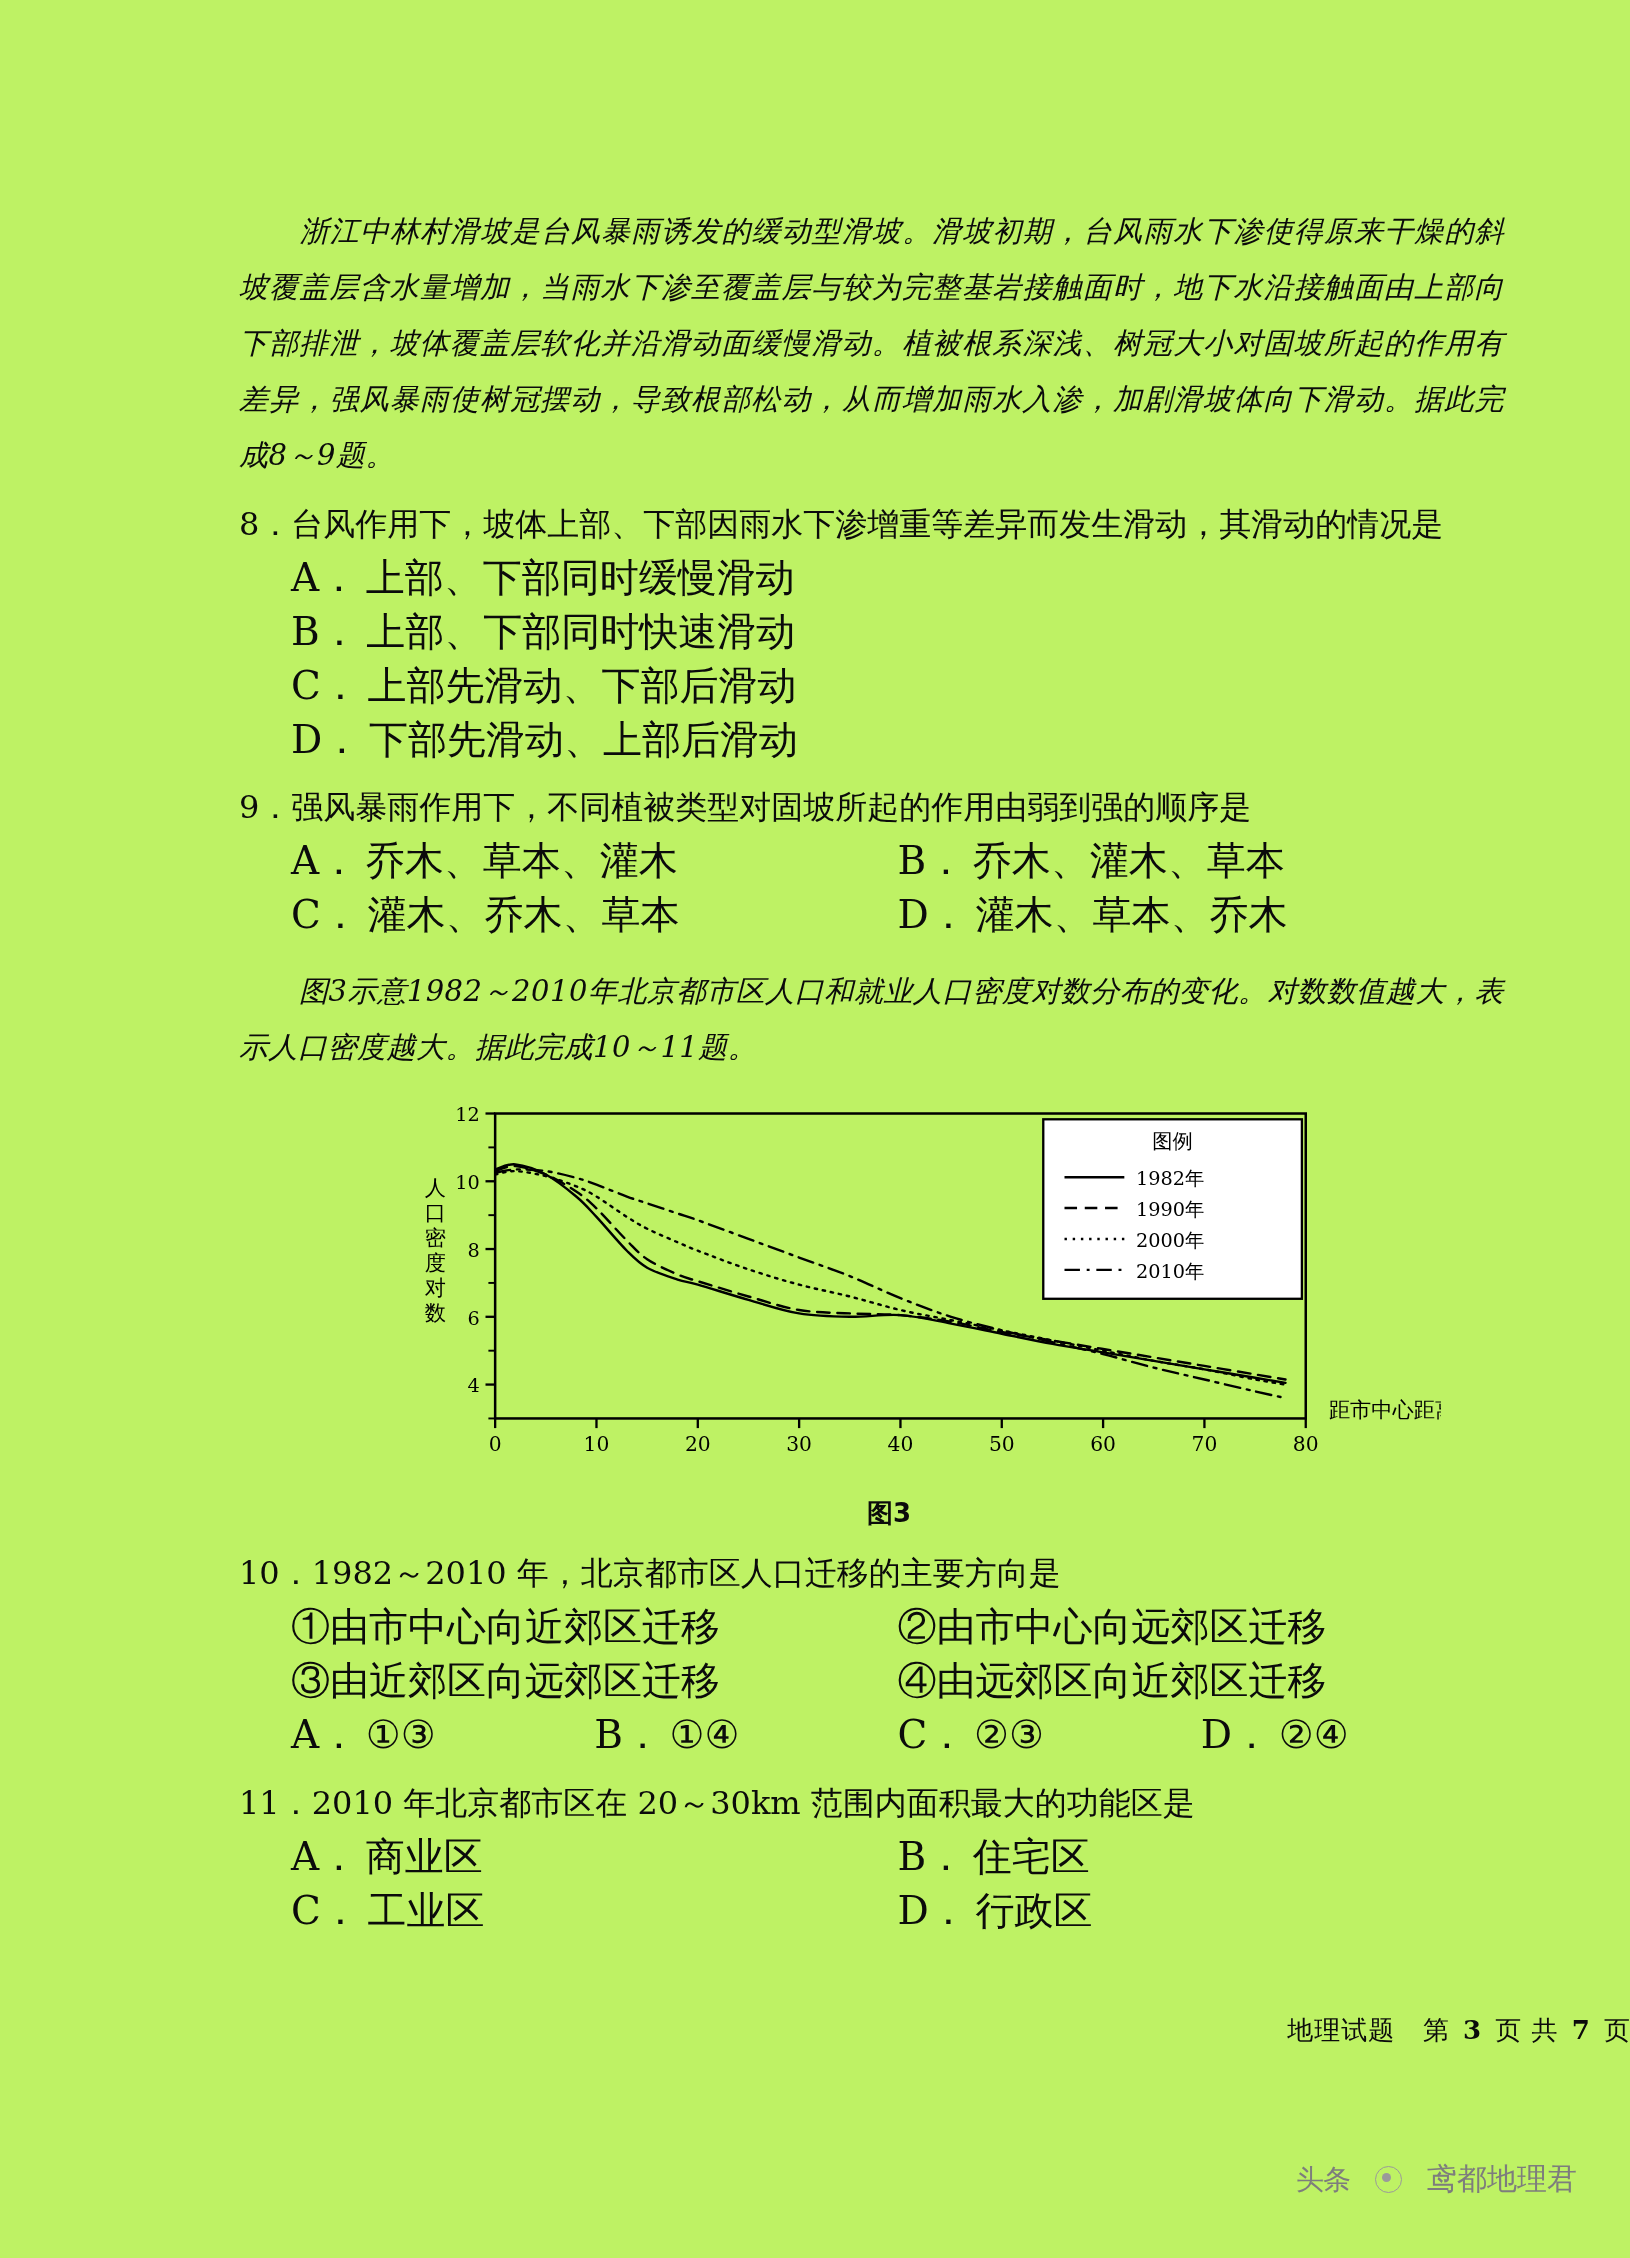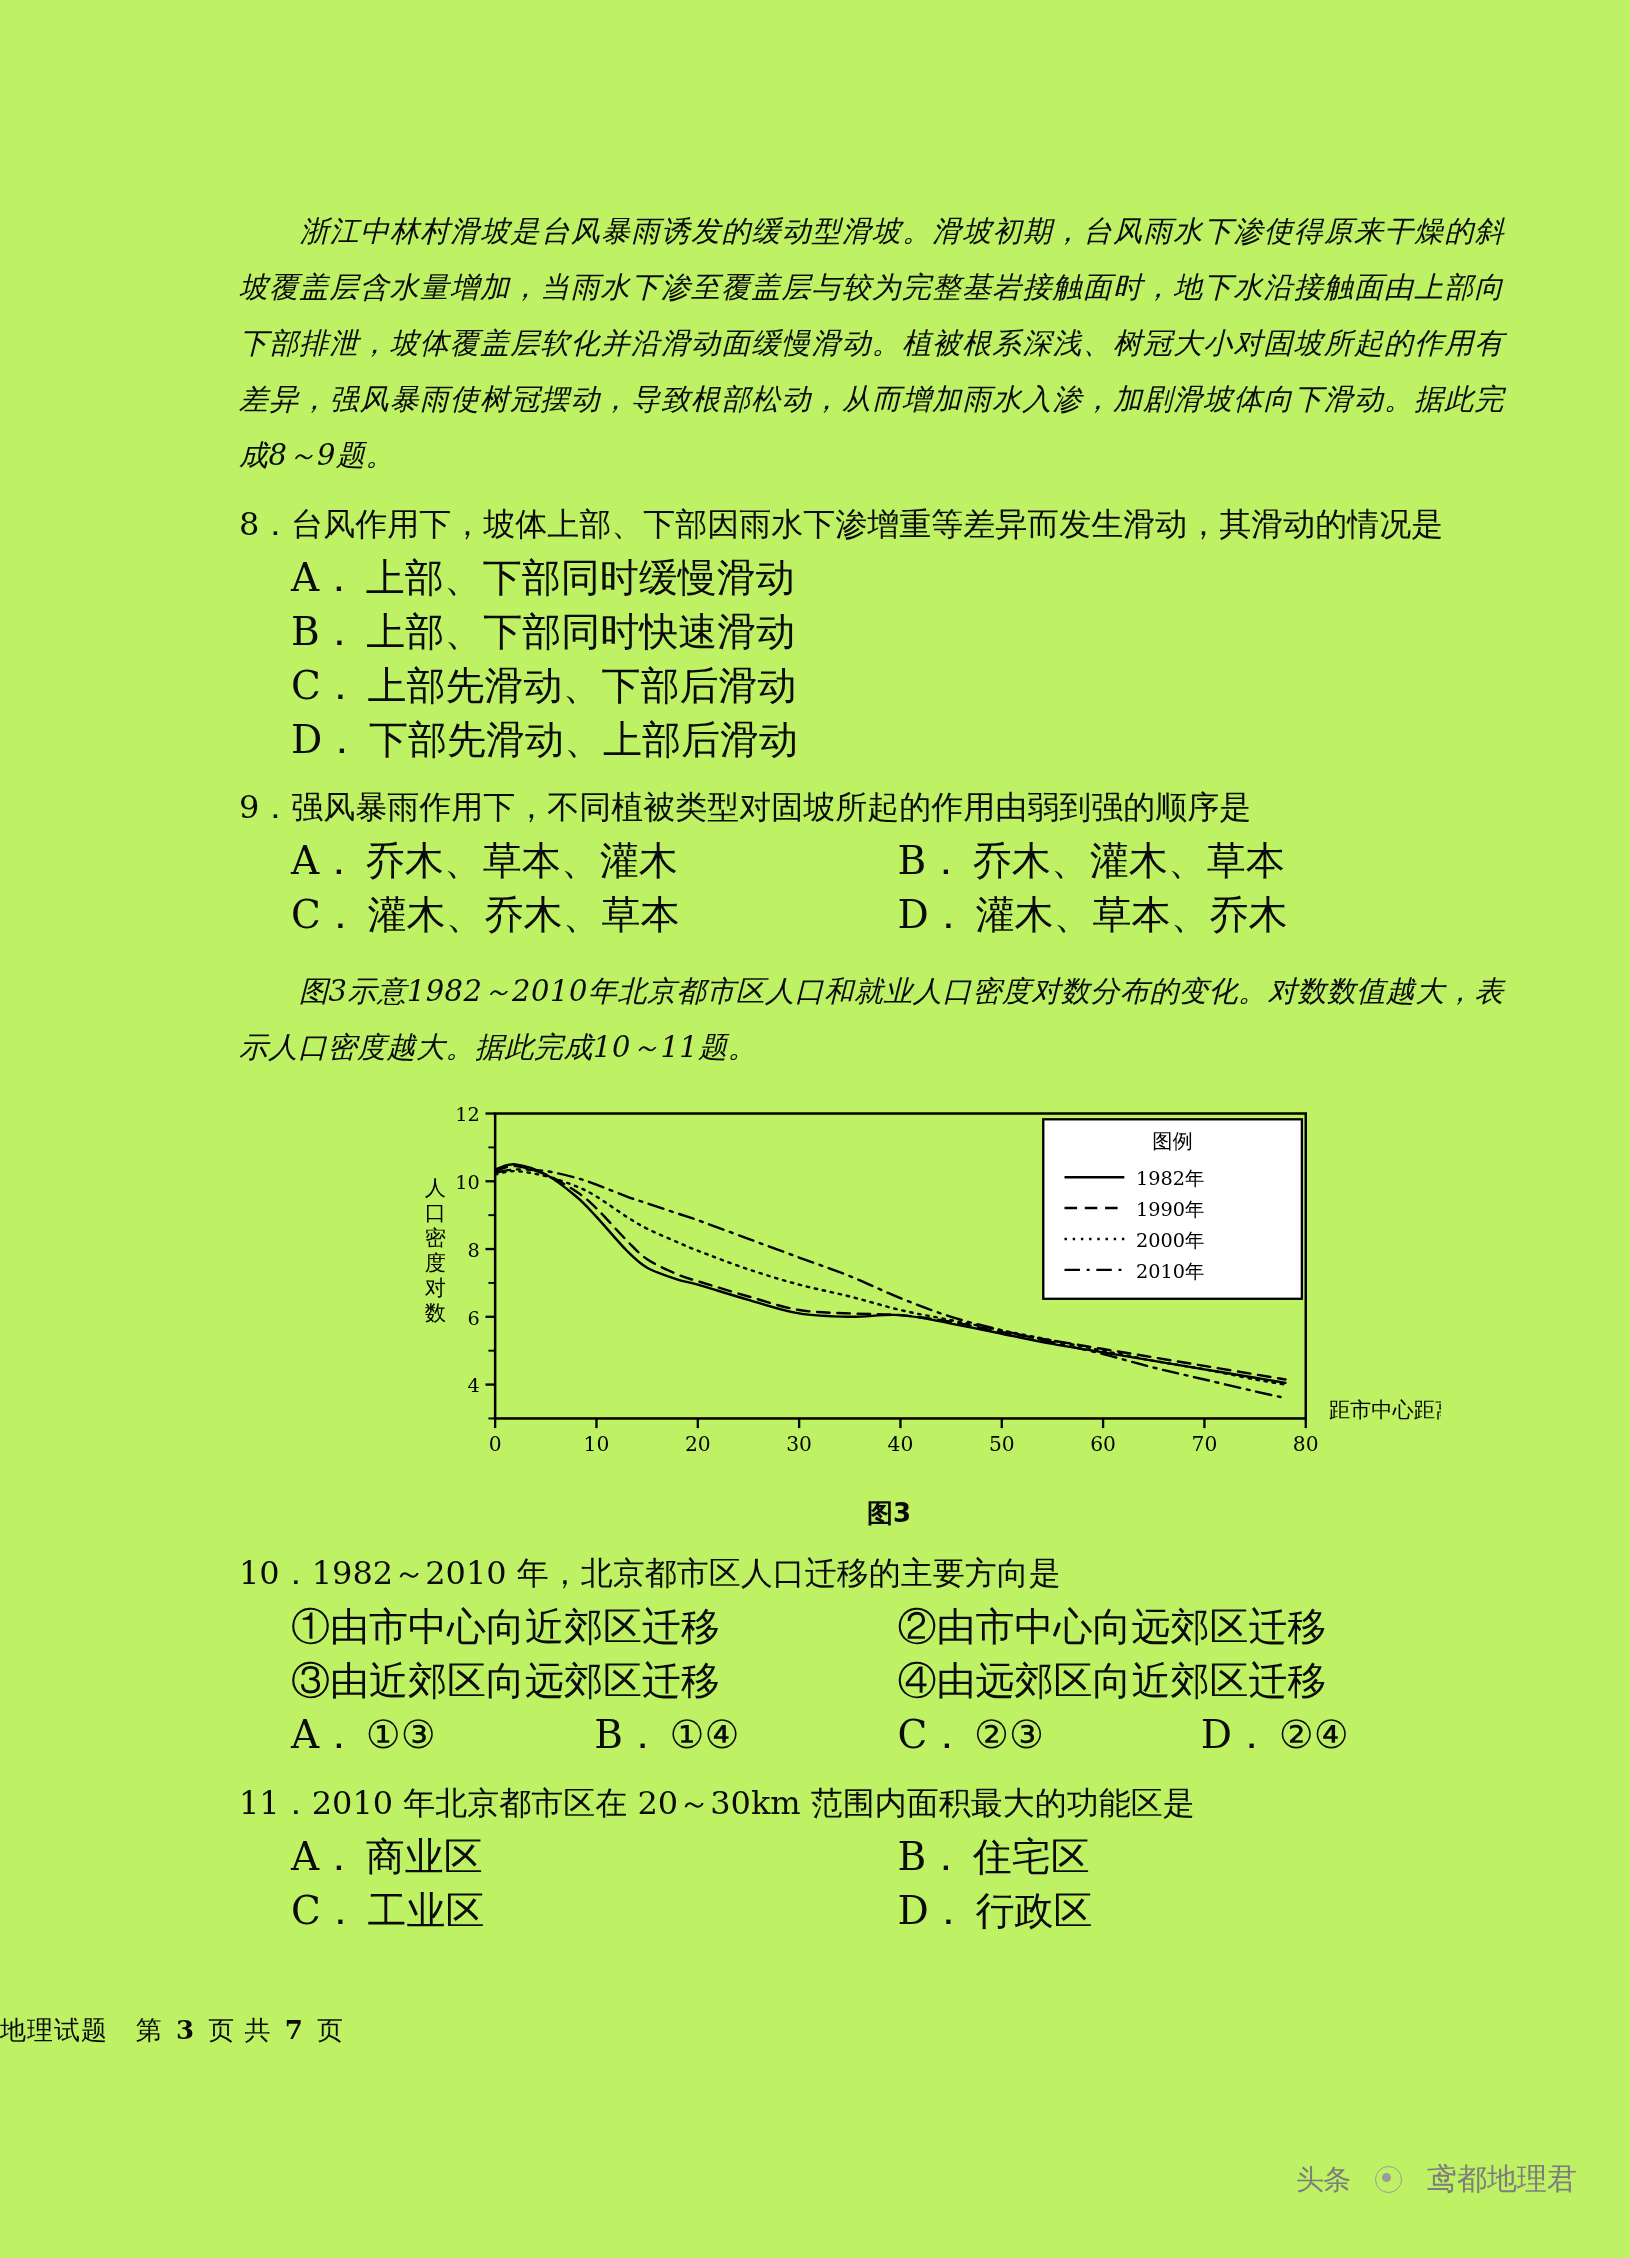--- a/index.html
+++ b/index.html
@@ -83,21 +83,21 @@
     margin-left: 35px;
     font-family: "DejaVu Sans", "Liberation Sans", sans-serif;
   }
 
   
   .footer {
     position: absolute;
     left: 0;
     right: 0;
     top: 2013px;
-    text-align: left;
+    text-align: right;
     font-size: 26px;
     letter-spacing: 1px;
     font-family: "DejaVu Serif", "Liberation Serif", serif;
   }
   .footer .pg { font-weight: bold; padding: 0 3.9px; }
 
   .watermark {
     position: absolute;
     right: 54px;
     top: 2159px;

